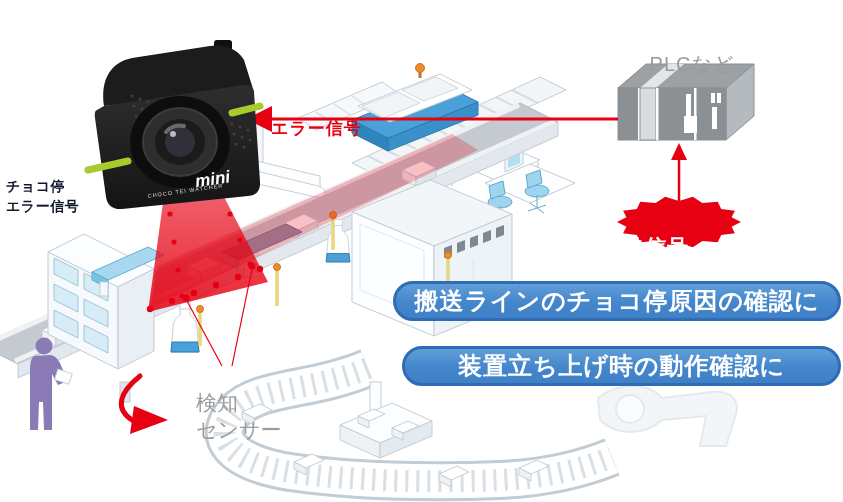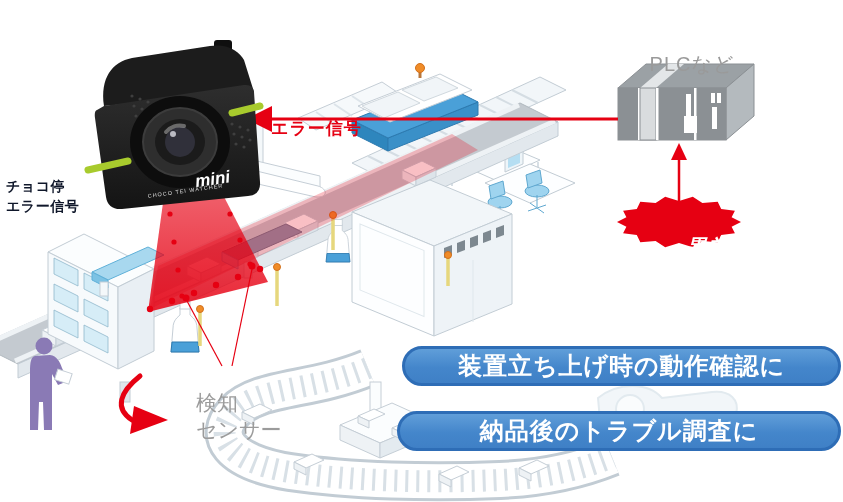--- a/index.html
+++ b/index.html
@@ -4,21 +4,21 @@
 <style>
   html,body{margin:0;padding:0;background:#fff;}
   .stage{position:relative;width:843px;height:502px;background:#ffffff;overflow:hidden;
          font-family:"Liberation Sans","DejaVu Sans",sans-serif;}
   .stage svg{position:absolute;left:0;top:0;}
   .lbl{position:absolute;white-space:nowrap;margin-top:24px;}
   .device-name{left:6px;top:153px;font-size:14px;font-weight:700;color:#0f172a;line-height:1.4;letter-spacing:.5px;}
   .error-signal{left:271px;top:93px;font-size:17px;font-weight:700;color:#e60012;letter-spacing:1px;}
   .plc-title{left:637px;top:27px;width:110px;text-align:center;font-size:20px;font-weight:500;color:#9a9a9a;letter-spacing:1px;}
   .dry-note{left:498px;top:95px;width:116px;text-align:right;font-size:13px;font-weight:600;color:#3e3a39;}
-  .abn-label{left:650px;top:209px;width:124px;text-align:right;font-size:21px;font-weight:800;color:#ffffff;letter-spacing:1px;font-style:italic;}
+  .abn-label{left:601px;top:209px;width:124px;text-align:left;font-size:21px;font-weight:800;color:#ffffff;letter-spacing:1px;}
   .sensor-lbl{left:196px;top:365px;font-size:21px;font-weight:500;color:#9b9b9b;line-height:1.3;}
   .banner{position:absolute;box-sizing:border-box;height:40px;border:3px solid #2e6db6;border-radius:21px;
           background:linear-gradient(180deg,#609ed9 0%,#4486cb 55%,#3f80c6 100%);
           display:flex;align-items:center;justify-content:center;
           color:#fff;font-size:24px;font-weight:700;letter-spacing:1px;}
   .banner1{left:393px;top:281px;width:448px;}
   .banner2{left:402px;top:346px;width:439px;}
   .banner3{left:397px;top:411px;width:444px;}
 </style>
 </head>
@@ -371,20 +371,20 @@
 <div class="lbl plc-title">PLCなど</div>
 
 
 <div class="lbl abn-label">異常信号</div>
 
 <div class="lbl sensor-lbl">
   <div>検知</div>
   <div>センサー</div>
 </div>
 
+<div class="banner banner1">
+  <span>搬送ラインのチョコ停原因の確認に</span>
+</div>
 <div class="banner banner2">
   <span>装置立ち上げ時の動作確認に</span>
 </div>
-<div class="banner banner3">
-  <span>納品後のトラブル調査に</span>
-</div>
 
 </div>
 
 </body></html>

